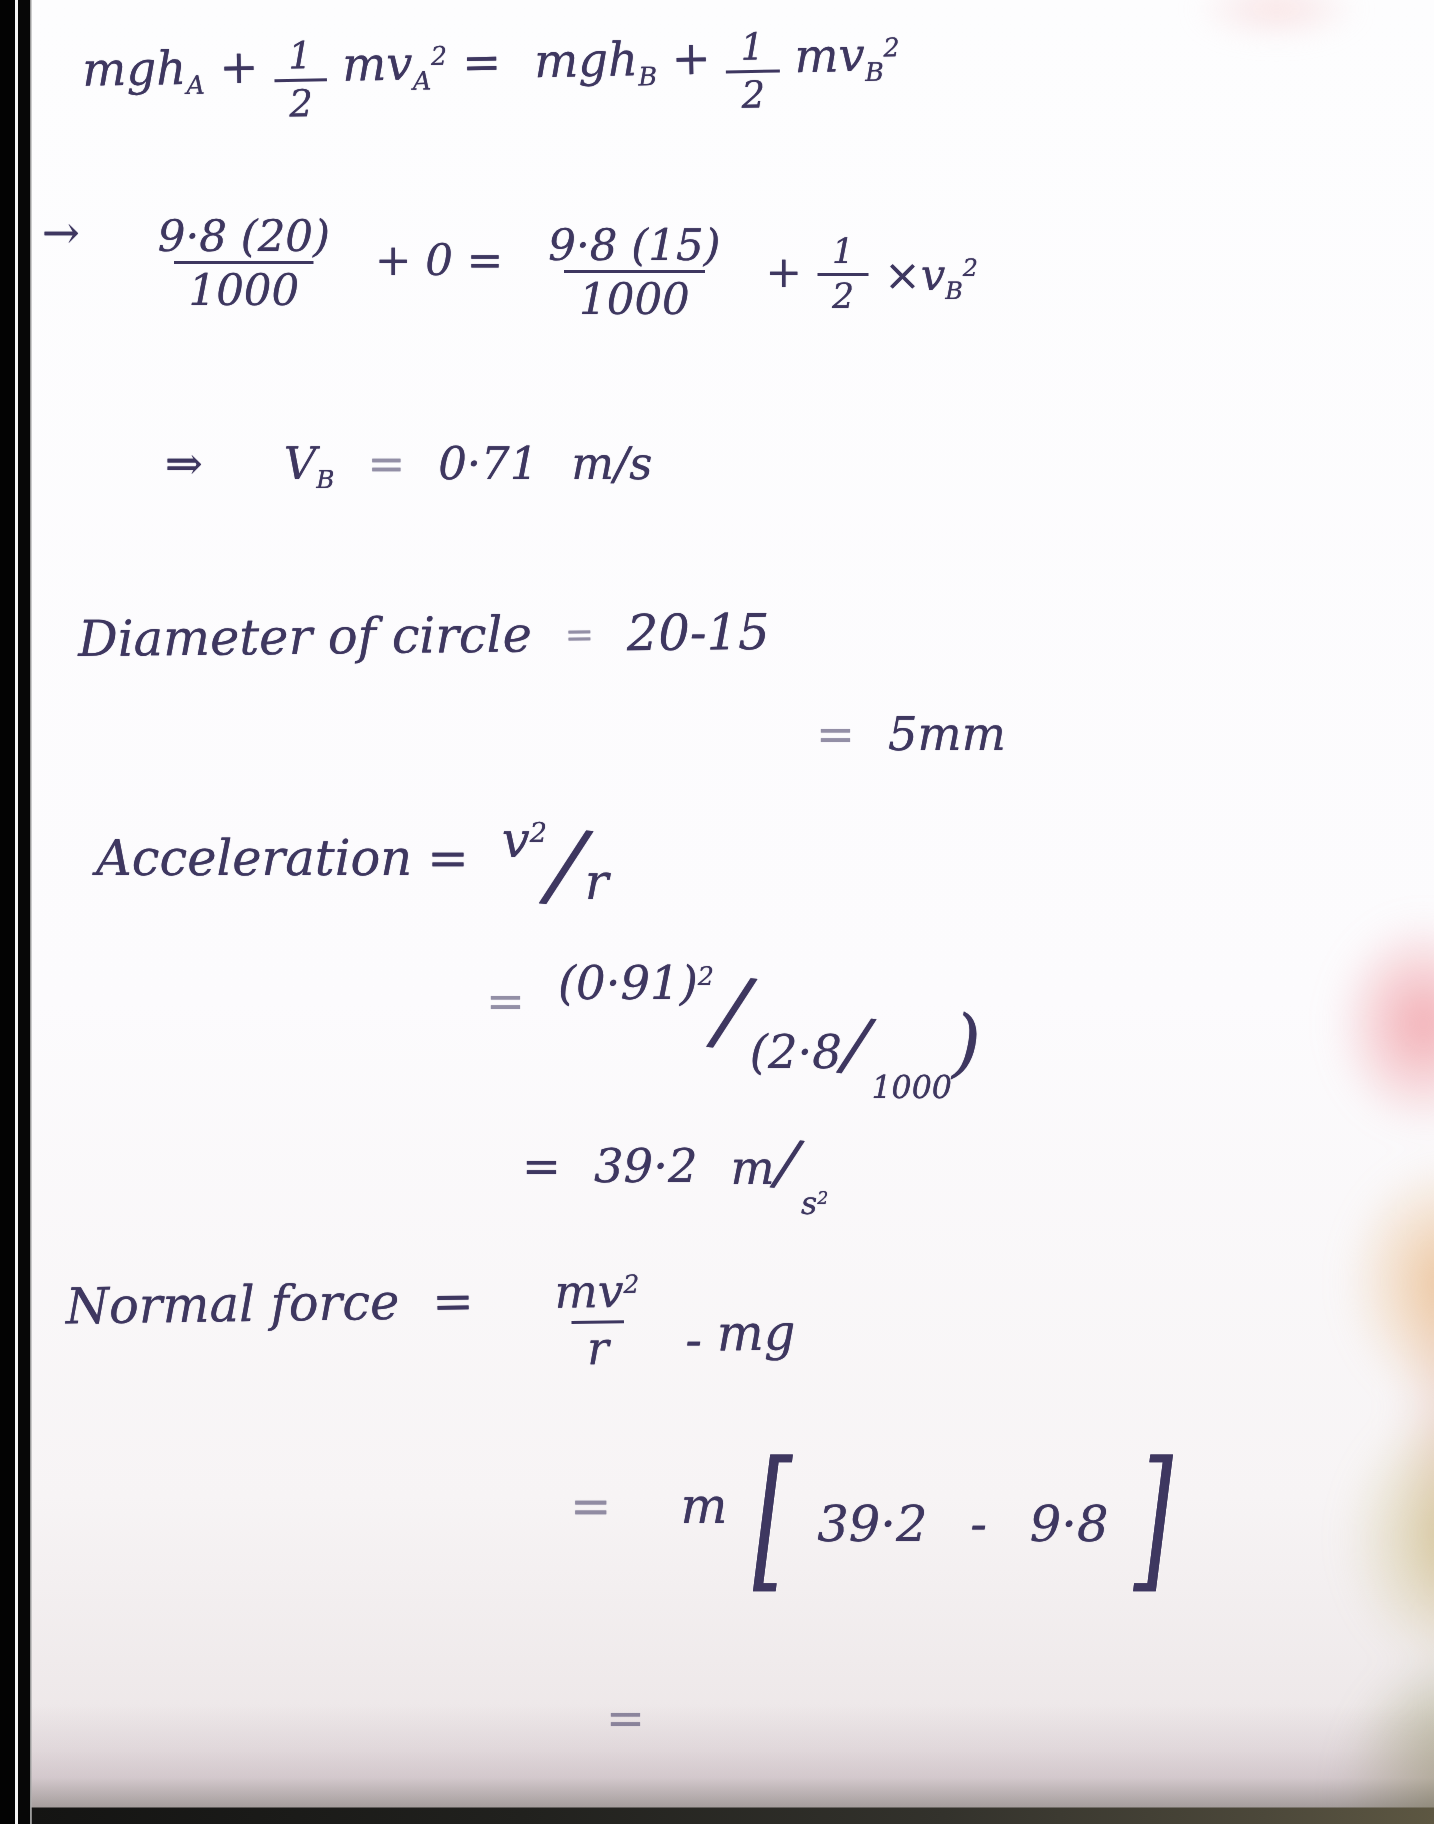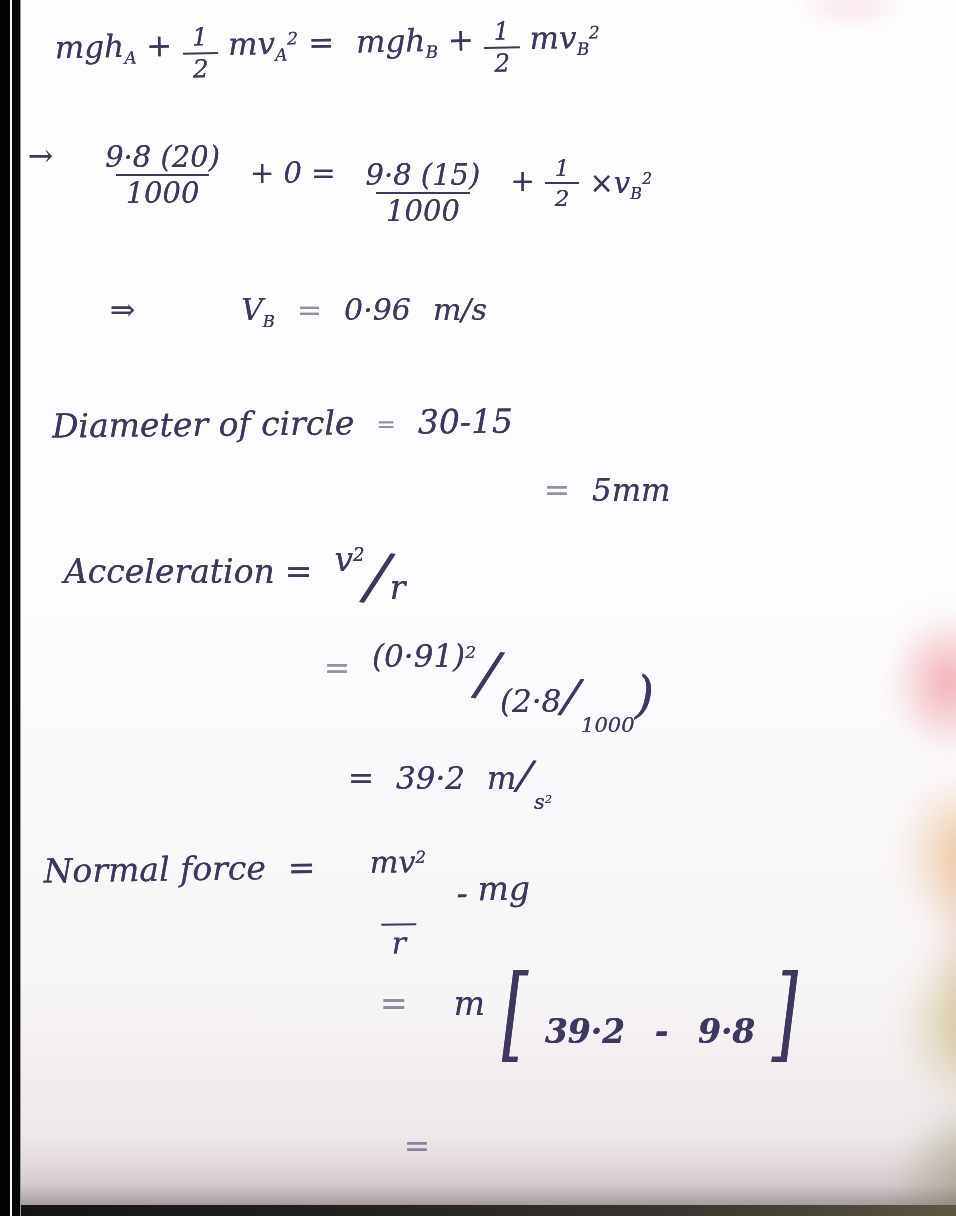--- a/index.html
+++ b/index.html
@@ -51,21 +51,21 @@
   .l1{left:55px;top:24px;font-size:31px;transform:rotate(-1.1deg);}
   .l2{left:28px;top:142px;font-size:29px;}
   .l2 .arrow{font-size:30px;margin-top:-4px;}
   .l3{left:110px;top:292px;font-size:30px;}
   .l4{left:52px;top:404px;font-size:33px;transform:rotate(-.6deg);}
   .l4b{left:544px;top:472px;font-size:31px;}
   .l5{left:64px;top:552px;font-size:33px;}
   .l6{left:324px;top:650px;font-size:31px;}
   .l7{left:348px;top:760px;font-size:31px;}
   .l8{left:44px;top:848px;font-size:33px;transform:rotate(-.8deg);}
-  .l8 .frac{font-size:.92em;gap:43px;}
+  .l8 .frac{font-size:.92em;}
   .l9{left:380px;top:984px;font-size:33px;}
   .l10{left:404px;top:1128px;font-size:31px;word-spacing:12px;}
 </style>
 </head>
 <body>
 
 <main class="paper">
 
   <div class="edge-left"></div>
   <div class="smudge-topright"></div>
@@ -91,44 +91,44 @@
     <span class="gap-s"><span>mv</span><sub>B</sub><sup>2</sup></span>
   </div>
 
   <div class="line l2">
     <span class="arrow">→</span>
     <span class="frac gap-l">
       <span class="num">9·8 (20)</span>
       <span class="den">1000</span>
     </span>
     <span class="gap-m" style="margin-top:14px;">+ 0 =</span>
-    <span class="frac gap-m" style="margin-top:18px;">
+    <span class="frac gap-m" style="margin-top:6px;">
       <span class="num">9·8 (15)</span>
       <span class="den">1000</span>
     </span>
     <span class="gap-m" style="margin-top:22px;">+</span>
     <span class="frac small gap-s" style="margin-top:16px;">
       <span class="num">1</span>
       <span class="den">2</span>
     </span>
     <span class="gap-s" style="margin-top:24px;"><span>×v</span><sub>B</sub><sup>2</sup></span>
   </div>
 
   <div class="line l3">
     <span class="arrow">⇒</span>
-    <span style="margin-left:108px;"><span>V</span><sub>B</sub></span>
+    <span style="margin-left:56px;"><span>V</span><sub>B</sub></span>
     <span class="gap-m faint">=</span>
-    <span class="gap-m">0·96</span>
+    <span class="gap-m">0·71</span>
     <span class="gap-m">m/s</span>
   </div>
 
   <div class="line l4">
     <span>Diameter of circle</span>
     <span class="gap-m faint" style="font-size:.7em;margin-top:8px;">=</span>
-    <span class="gap-m">30-15</span>
+    <span class="gap-m">20-15</span>
   </div>
 
   <div class="line l4b">
     <span class="faint">=</span>
     <span class="gap-m">5mm</span>
   </div>
 
   <div class="line l5">
     <span>Acceleration</span>
     <span class="gap-s">=</span>
@@ -158,21 +158,21 @@
       <span class="den">r</span>
     </span>
     <span class="gap-m" style="margin-top:28px;">-</span>
     <span class="gap-s" style="margin-top:24px;">mg</span>
   </div>
 
   <div class="line l9">
     <span class="faint">=</span>
     <span class="gap-l">m</span>
     <span class="bracket gap-s">[</span>
-    <span class="gap-s" style="margin-top:28px;word-spacing:18px;font-weight:bold;">39·2 - 9·8</span>
+    <span class="gap-s" style="margin-top:12px;word-spacing:18px;">39·2 - 9·8</span>
     <span class="bracket gap-s">]</span>
   </div>
 
   <div class="line l10">
     <span class="faint">=</span>
   </div>
 
 </main>
 
 </body></html>

